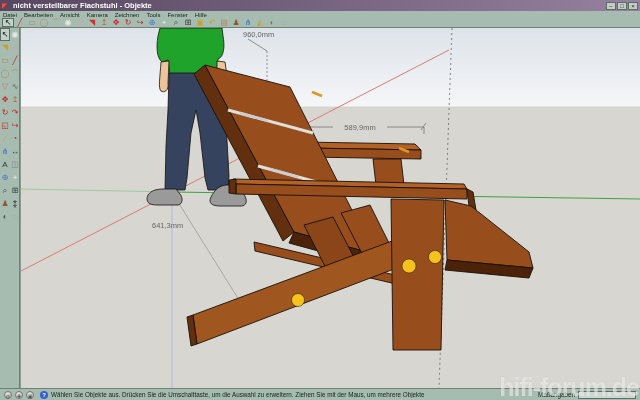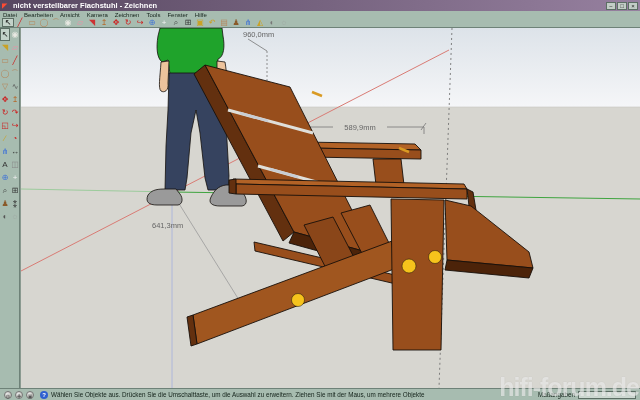--- a/index.html
+++ b/index.html
@@ -50,21 +50,21 @@
     font-family:"Liberation Sans",sans-serif;padding:0 1px;box-sizing:border-box;}
   .watermark{position:absolute;right:1px;bottom:-2px;font-size:25px;font-weight:bold;letter-spacing:-1px;
     color:rgba(255,255,255,0.55);text-shadow:0 0 1px rgba(120,120,120,0.25);z-index:40;pointer-events:none;}
   svg text{font-family:"Liberation Sans",sans-serif;}
 </style>
 </head>
 <body>
 
 <div class="titlebar">
   <span class="title-icon">◤</span>
-  <span class="title-text">nicht verstellbarer Flachstuhl - Zeichnen</span>
+  <span class="title-text">nicht verstellbarer Flachstuhl - Objekte</span>
   <span class="winbtns">
       <span class="winbtn">−</span>
       <span class="winbtn">□</span>
       <span class="winbtn">×</span>
     </span>
 </div>
 
 <div class="menubar">
     <span class="menu-item">Datei</span>
     <span class="menu-item">Bearbeiten</span>

